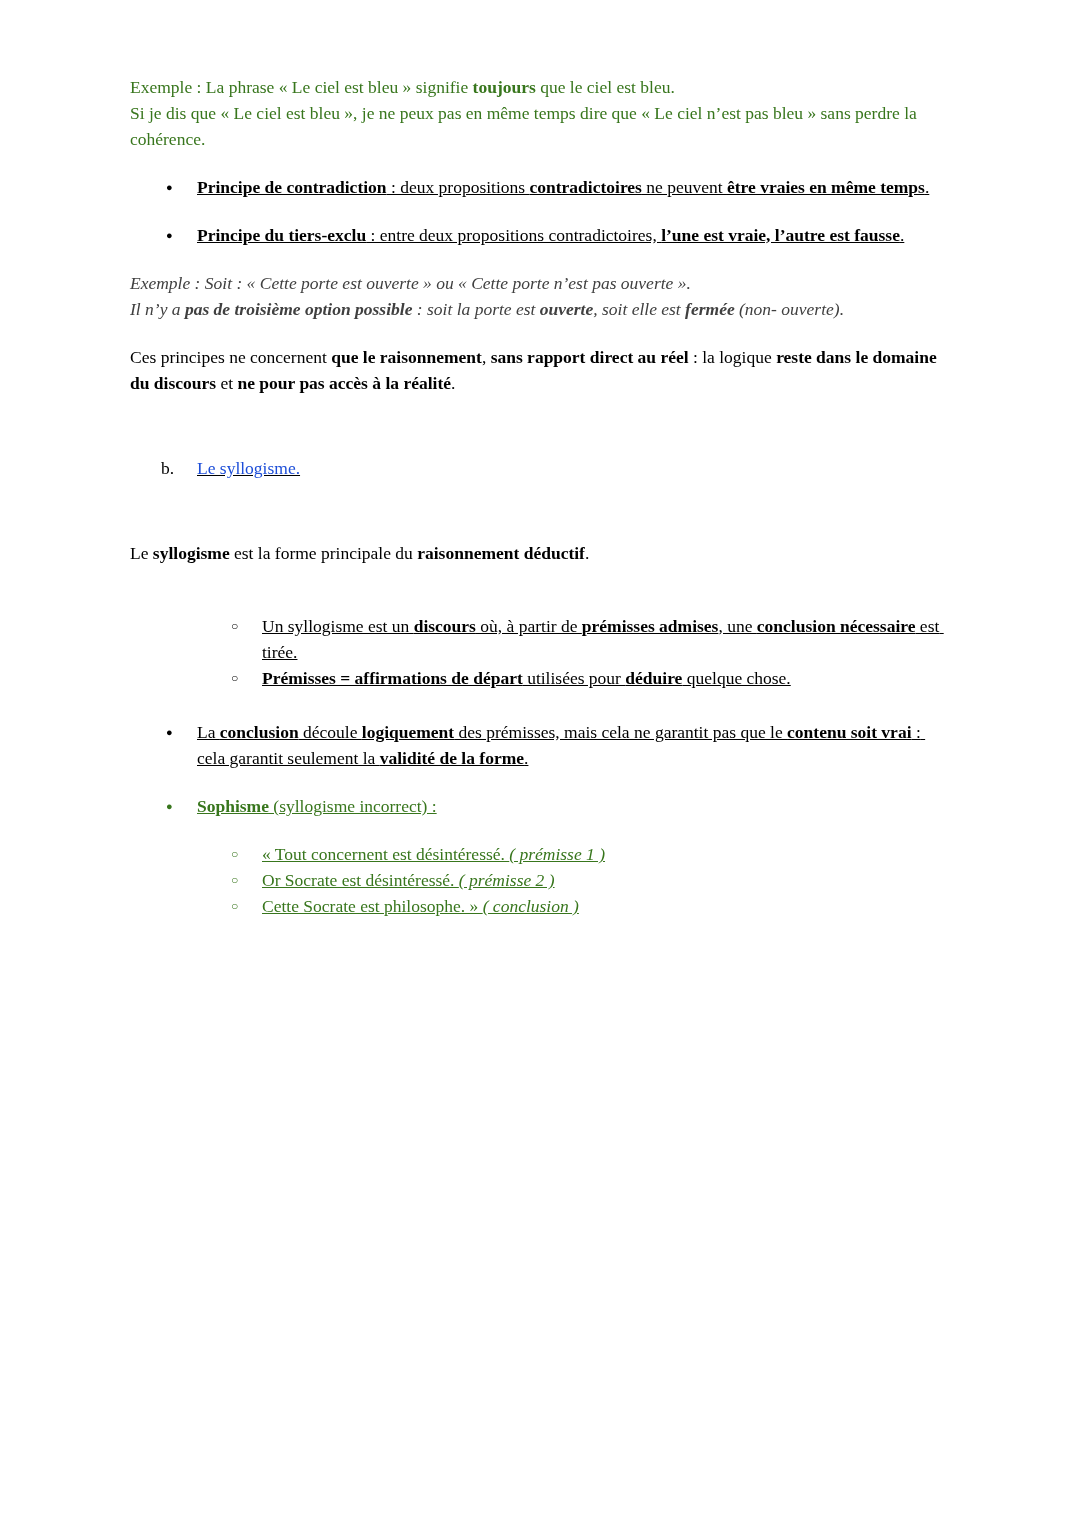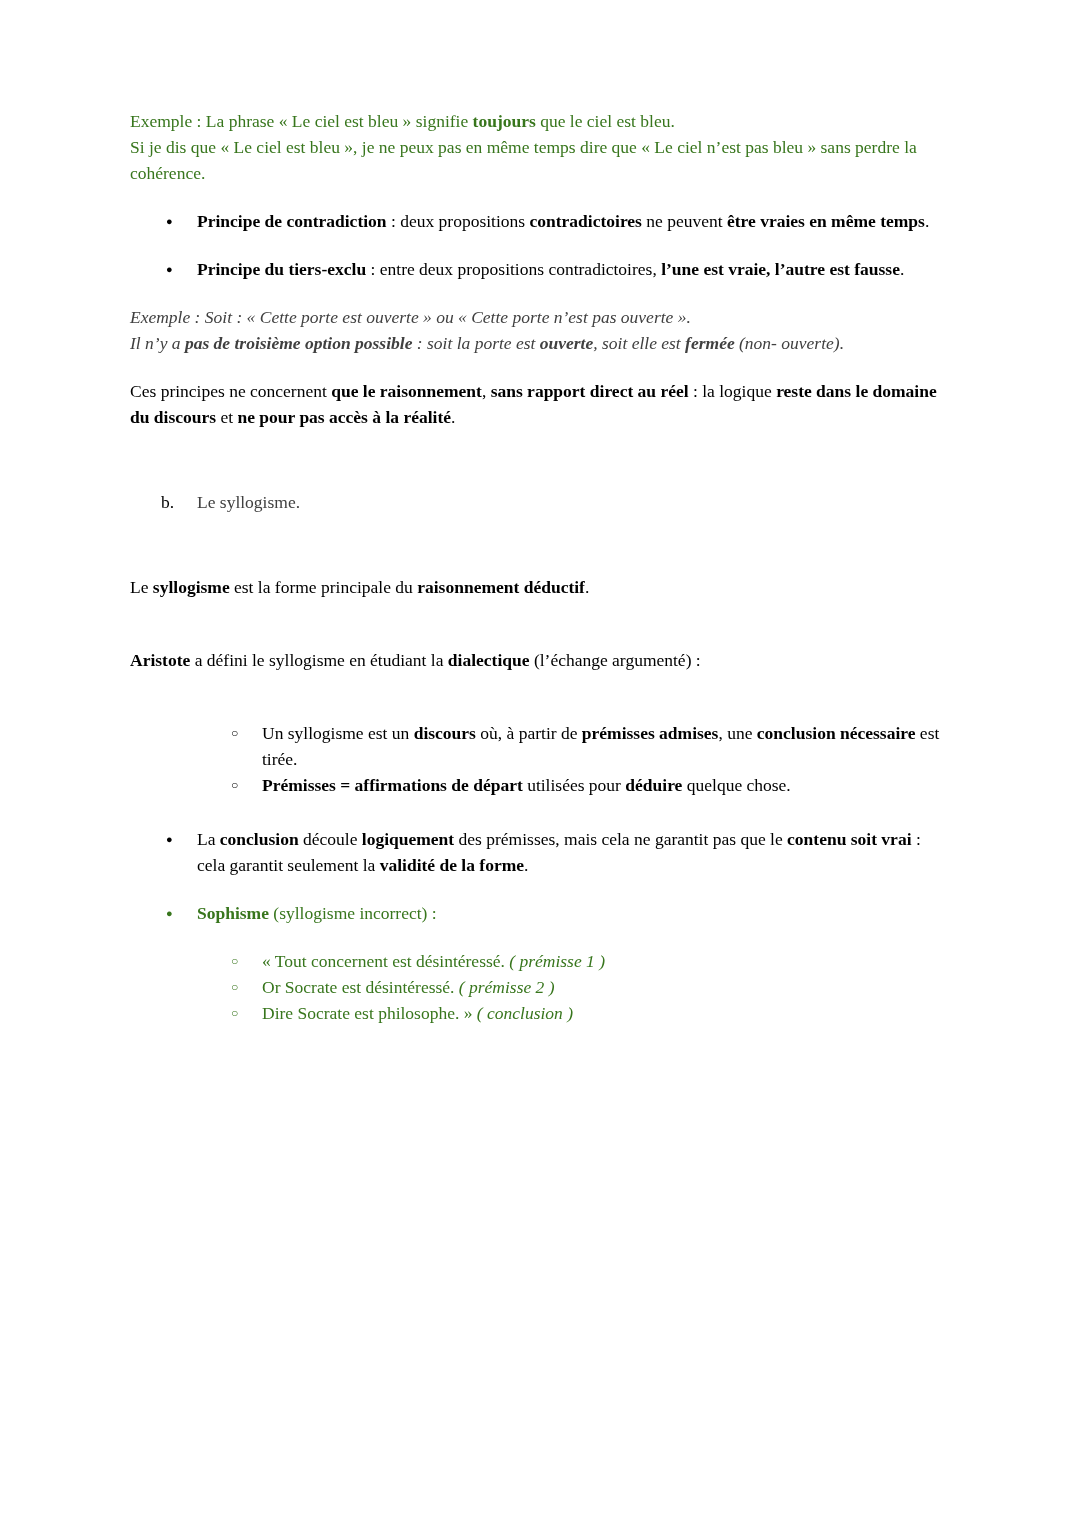--- a/index.html
+++ b/index.html
@@ -10,21 +10,21 @@
     font-family: "Liberation Serif", "DejaVu Serif", serif;
     font-size: 17.5px;
     line-height: 26px;
     color: #000000;
     overflow: hidden;
   }
   .page {
     width: 1080px;
     height: 1525px;
     background: #ffffff;
-    padding: 108px 133px 40px 130px;
+    padding: 74px 133px 40px 130px;
     overflow: hidden;
   }
   .block {
     margin-top: 22px;
     white-space: pre-wrap;
   }
   .block:first-child { margin-top: 0; }
   .g0   { margin-top: 0; }
   .g-md { margin-top: 28px; }
   .g-lg { margin-top: 47px; }
@@ -35,41 +35,40 @@
   .circle { margin-left: 101px; }
   .alpha  { margin-left: 31px; }
 
   .marker {
     flex: 0 0 31px;
     line-height: 26px;
   }
   .alpha .marker { flex: 0 0 36px; font-size: 17.5px; }
   .bullet .marker { font-size: 11px; }
   .circle .marker { font-size: 12px; }
-  .content { flex: 1 1 auto; white-space: pre-wrap; }
+  .content { flex: 1 1 auto; white-space: pre-wrap; text-decoration: underline; }
 
   .b { font-weight: bold; }
   .i { font-style: italic; }
 </style>
 </head>
 <body>
 
 <div class="page">
   <div id="doc-body">
       <div class="block p" style="color: rgb(56, 118, 29);"><span>Exemple : La phrase « Le ciel est bleu » signifie </span><span class="b">toujours</span><span> que le ciel est bleu.
 Si je dis que « Le ciel est bleu », je ne peux pas en même temps dire que « Le ciel n’est pas bleu » sans perdre la cohérence.</span></div>
       <div class="block bullet"><span class="marker">●</span><span class="content"><span class="b">Principe de contradiction</span><span> : deux propositions </span><span class="b">contradictoires</span><span> ne peuvent </span><span class="b">être vraies en même temps</span><span>.</span></span></div>
       <div class="block bullet"><span class="marker">●</span><span class="content"><span class="b">Principe du tiers-exclu</span><span> : entre deux propositions contradictoires, </span><span class="b">l’une est vraie, l’autre est fausse</span><span>.</span></span></div>
       <div class="block p" style="color: #404040; font-style: italic;"><span>Exemple : Soit : « Cette porte est ouverte » ou « Cette porte n’est pas ouverte ».
 Il n’y a </span><span class="b">pas de troisième option possible</span><span> : soit la porte est </span><span class="b">ouverte</span><span>, soit elle est </span><span class="b">fermée</span><span> (non- ouverte).</span></div>
       <div class="block p"><span>Ces principes ne concernent </span><span class="b">que le raisonnement</span><span>, </span><span class="b">sans rapport direct au réel</span><span> : la logique </span><span class="b">reste dans le domaine du discours</span><span> et </span><span class="b">ne pour pas accès à la réalité</span><span>.</span></div>
-      <div class="block alpha g-xl"><span class="marker" style="color: rgb(0, 0, 0);">b.</span><span class="content"><span style="color: #404040; text-align: center;">Le syllogisme.</span></span></div>
+      <div class="block alpha g-xl"><span class="marker" style="color: rgb(0, 0, 0);">b.</span><span class="content"><span style="color: #1d4ed8; text-align: center;">Le syllogisme.</span></span></div>
       <div class="block p g-xl"><span>Le </span><span class="b">syllogisme</span><span> est la forme principale du </span><span class="b">raisonnement déductif</span><span>.</span></div>
-      <div class="block p g-lg"><span class="b">Aristote</span><span> a défini le syllogisme en étudiant la </span><span class="b">dialectique</span><span> (l’échange argumenté) :</span></div>
       <div class="block circle g-lg"><span class="marker">○</span><span class="content"><span>Un syllogisme est un </span><span class="b">discours</span><span> où, à partir de </span><span class="b">prémisses admises</span><span>, une </span><span class="b">conclusion nécessaire</span><span> est tirée.</span></span></div>
       <div class="block circle g0"><span class="marker">○</span><span class="content"><span class="b">Prémisses = affirmations de départ</span><span> utilisées pour </span><span class="b">déduire</span><span> quelque chose.</span></span></div>
       <div class="block bullet g-md"><span class="marker">●</span><span class="content"><span>La </span><span class="b">conclusion</span><span> découle </span><span class="b">logiquement</span><span> des prémisses, mais cela ne garantit pas que le </span><span class="b">contenu soit vrai</span><span> : cela garantit seulement la </span><span class="b">validité de la forme</span><span>.</span></span></div>
       <div class="block bullet" style="color: rgb(56, 118, 29);"><span class="marker">●</span><span class="content"><span class="b">Sophisme</span><span> (syllogisme incorrect) :</span></span></div>
       <div class="block circle" style="color: rgb(56, 118, 29);"><span class="marker">○</span><span class="content"><span>« Tout concernent est désintéressé. </span><span class="i">( prémisse 1 )</span></span></div>
       <div class="block circle g0" style="color: rgb(56, 118, 29);"><span class="marker">○</span><span class="content"><span>Or Socrate est désintéressé. </span><span class="i">( prémisse 2 )</span></span></div>
-      <div class="block circle g0" style="color: rgb(56, 118, 29);"><span class="marker">○</span><span class="content"><span>Dire Socrate est philosophe. » </span><span class="i">( conclusion )</span></span></div>
+      <div class="block circle g0" style="color: rgb(56, 118, 29);"><span class="marker">○</span><span class="content"><span>Cette Socrate est philosophe. » </span><span class="i">( conclusion )</span></span></div>
     </div>
 </div>
 
 </body></html>

